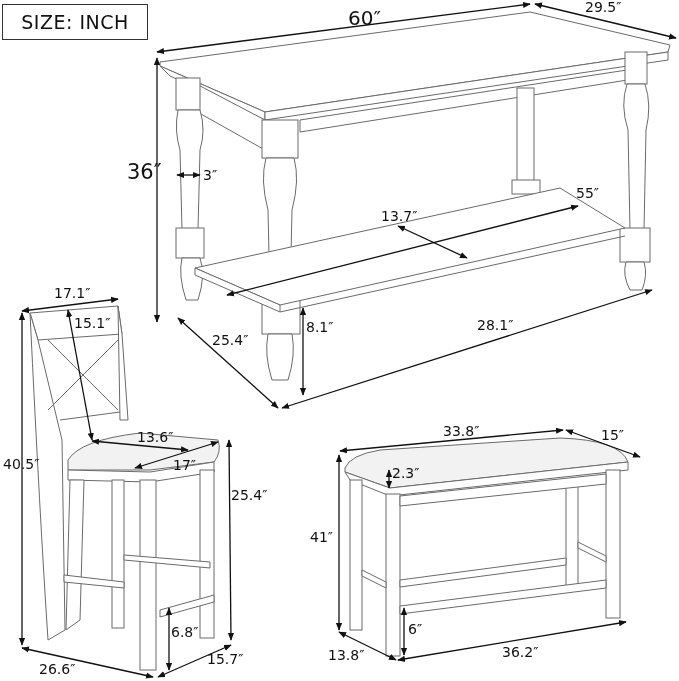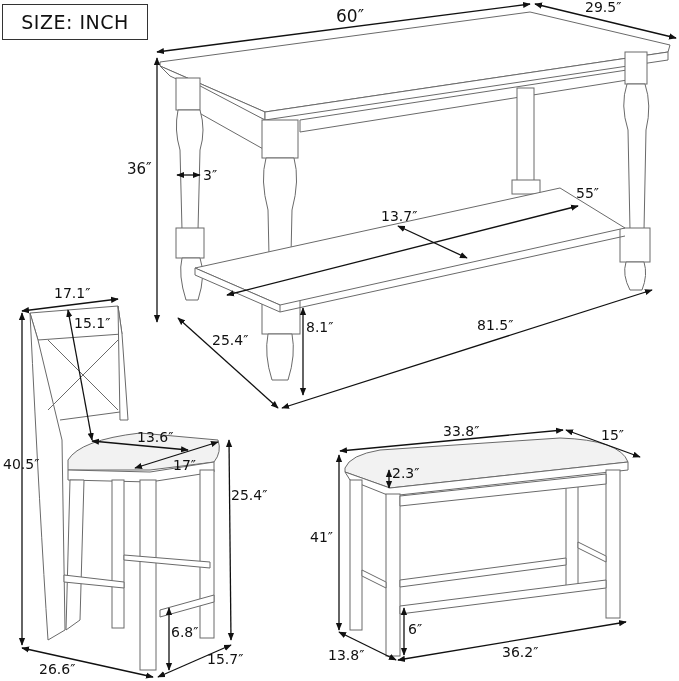--- a/index.html
+++ b/index.html
@@ -135,29 +135,29 @@
       <line class="arrow" x1="340" y1="451" x2="563" y2="430" marker-start="url(#ah)" marker-end="url(#ah)"></line>
       <line class="arrow" x1="566" y1="430" x2="640" y2="457" marker-start="url(#ah)" marker-end="url(#ah)"></line>
       <line class="arrow" x1="389" y1="470" x2="389" y2="488" marker-start="url(#ah)" marker-end="url(#ah)"></line>
       <line class="arrow" x1="339" y1="455" x2="339" y2="630" marker-start="url(#ah)" marker-end="url(#ah)"></line>
       <line class="arrow" x1="404" y1="608" x2="404" y2="655" marker-start="url(#ah)" marker-end="url(#ah)"></line>
       <line class="arrow" x1="339" y1="632" x2="396" y2="660" marker-start="url(#ah)" marker-end="url(#ah)"></line>
       <line class="arrow" x1="398" y1="660" x2="626" y2="622" marker-start="url(#ah)" marker-end="url(#ah)"></line>
     </g>
   </svg>
 
-  <span class="dim" style="left:336px;top:8px;font-size:17px">60″</span>
+  <span class="dim" style="left:348px;top:8px;font-size:20px">60″</span>
   <span class="dim" style="left:585px;top:0px;font-size:14px">29.5″</span>
-  <span class="dim" style="left:127px;top:162px;font-size:15px">36″</span>
+  <span class="dim" style="left:127px;top:162px;font-size:21px">36″</span>
   <span class="dim" style="left:203px;top:168px">3″</span>
   <span class="dim" style="left:576px;top:186px">55″</span>
   <span class="dim" style="left:381px;top:209px">13.7″</span>
   <span class="dim" style="left:212px;top:333px">25.4″</span>
   <span class="dim" style="left:306px;top:320px">8.1″</span>
-  <span class="dim" style="left:477px;top:318px">81.5″</span>
+  <span class="dim" style="left:477px;top:318px">28.1″</span>
 
   <span class="dim" style="left:54px;top:286px">17.1″</span>
   <span class="dim" style="left:74px;top:316px">15.1″</span>
   <span class="dim" style="left:3px;top:457px">40.5″</span>
   <span class="dim" style="left:137px;top:430px">13.6″</span>
   <span class="dim" style="left:173px;top:458px">17″</span>
   <span class="dim" style="left:231px;top:488px">25.4″</span>
   <span class="dim" style="left:171px;top:625px">6.8″</span>
   <span class="dim" style="left:39px;top:662px">26.6″</span>
   <span class="dim" style="left:207px;top:652px">15.7″</span>

